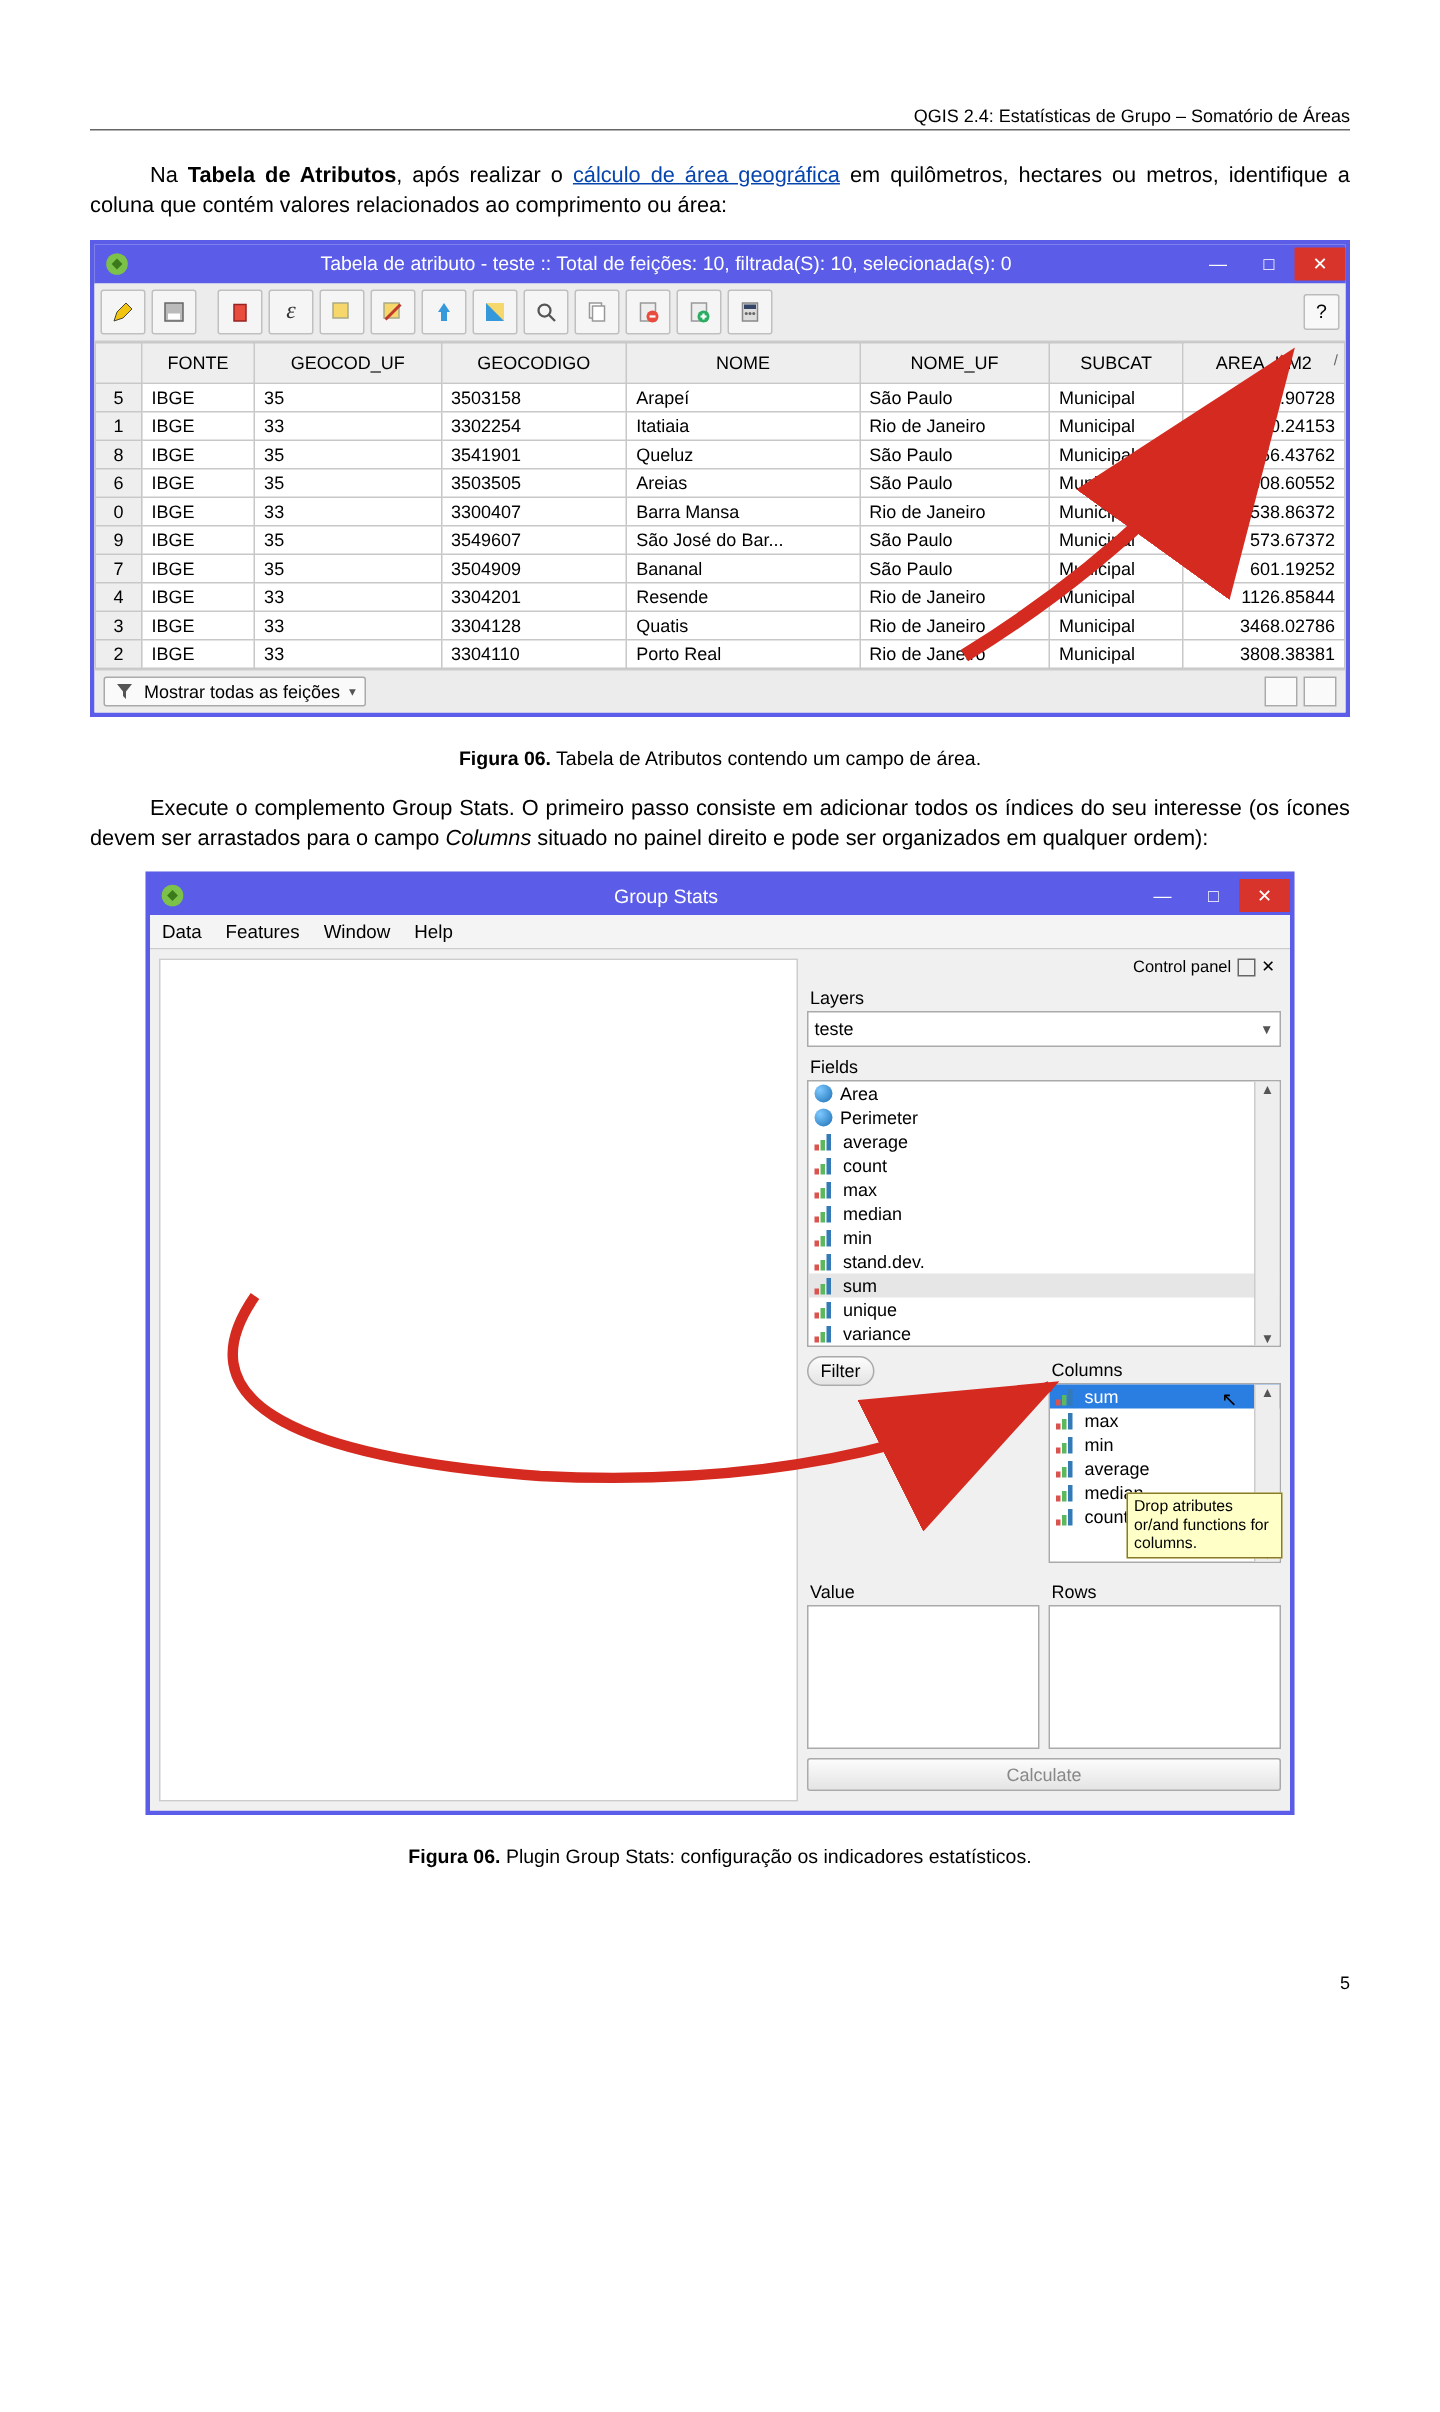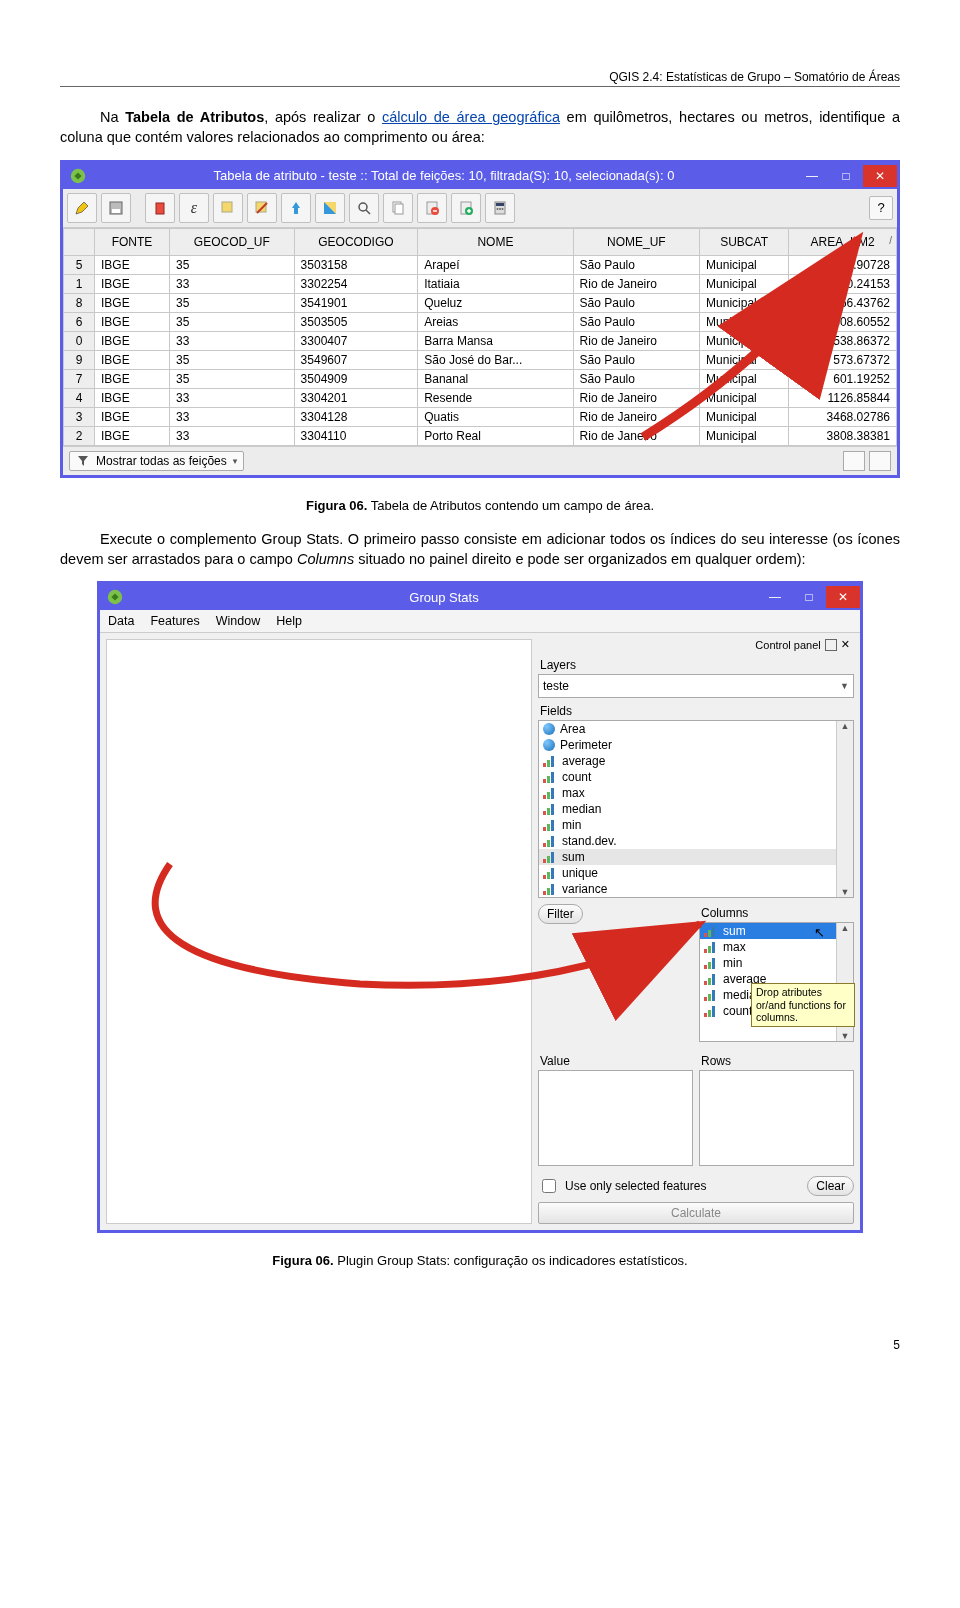--- a/index.html
+++ b/index.html
@@ -215,21 +215,21 @@
     height: 118px; position: relative;
   }
   .small-list .scroll {
     position: absolute; right: 0; top: 0; bottom: 0; width: 16px;
     background: #eee; border-left: 1px solid #ccc;
     display: flex; flex-direction: column; justify-content: space-between;
     align-items: center; font-size: 9px; color: #555;
   }
   .small-list .list-row.hi { background: #2a7de1; color: #fff; }
   .tooltip-box {
-    position: absolute; right: -2px; top: 60px;
+    position: absolute; right: -2px; top: 72px;
     border: 1px solid #8a7a2b; background: #ffffc8;
     font-size: 10.5px; padding: 2px 4px; width: 94px;
     line-height: 1.2;
     z-index: 5;
   }
   .cursor-icon {
     position: absolute; top: 2px; right: 28px;
     font-size: 13px; color: #000; z-index: 6;
   }
   .placeholder-box {
@@ -704,26 +704,20 @@
           <div>
             <div class="label">Value</div>
             <div class="placeholder-box"></div>
           </div>
           <div>
             <div class="label">Rows</div>
             <div class="placeholder-box"></div>
           </div>
         </div>
 
-        <div class="check-row">
-          <input type="checkbox" style="">
-          <span>Use only selected features</span>
-          <span style="flex:1"></span>
-          <span class="small-btn">Clear</span>
-        </div>
         <div class="big-btn">Calculate</div>
       </div>
     </div>
 
     <svg class="arrow2" style="left:10px; top:260px; width:620px; height:180px;">
       <defs>
           <marker id="ah2" markerWidth="18" markerHeight="14" refX="17" refY="7" orient="auto">
             <path d="M0 0 L18 7 L0 14 Z" fill="#d42a1f"></path>
           </marker>
         </defs>

